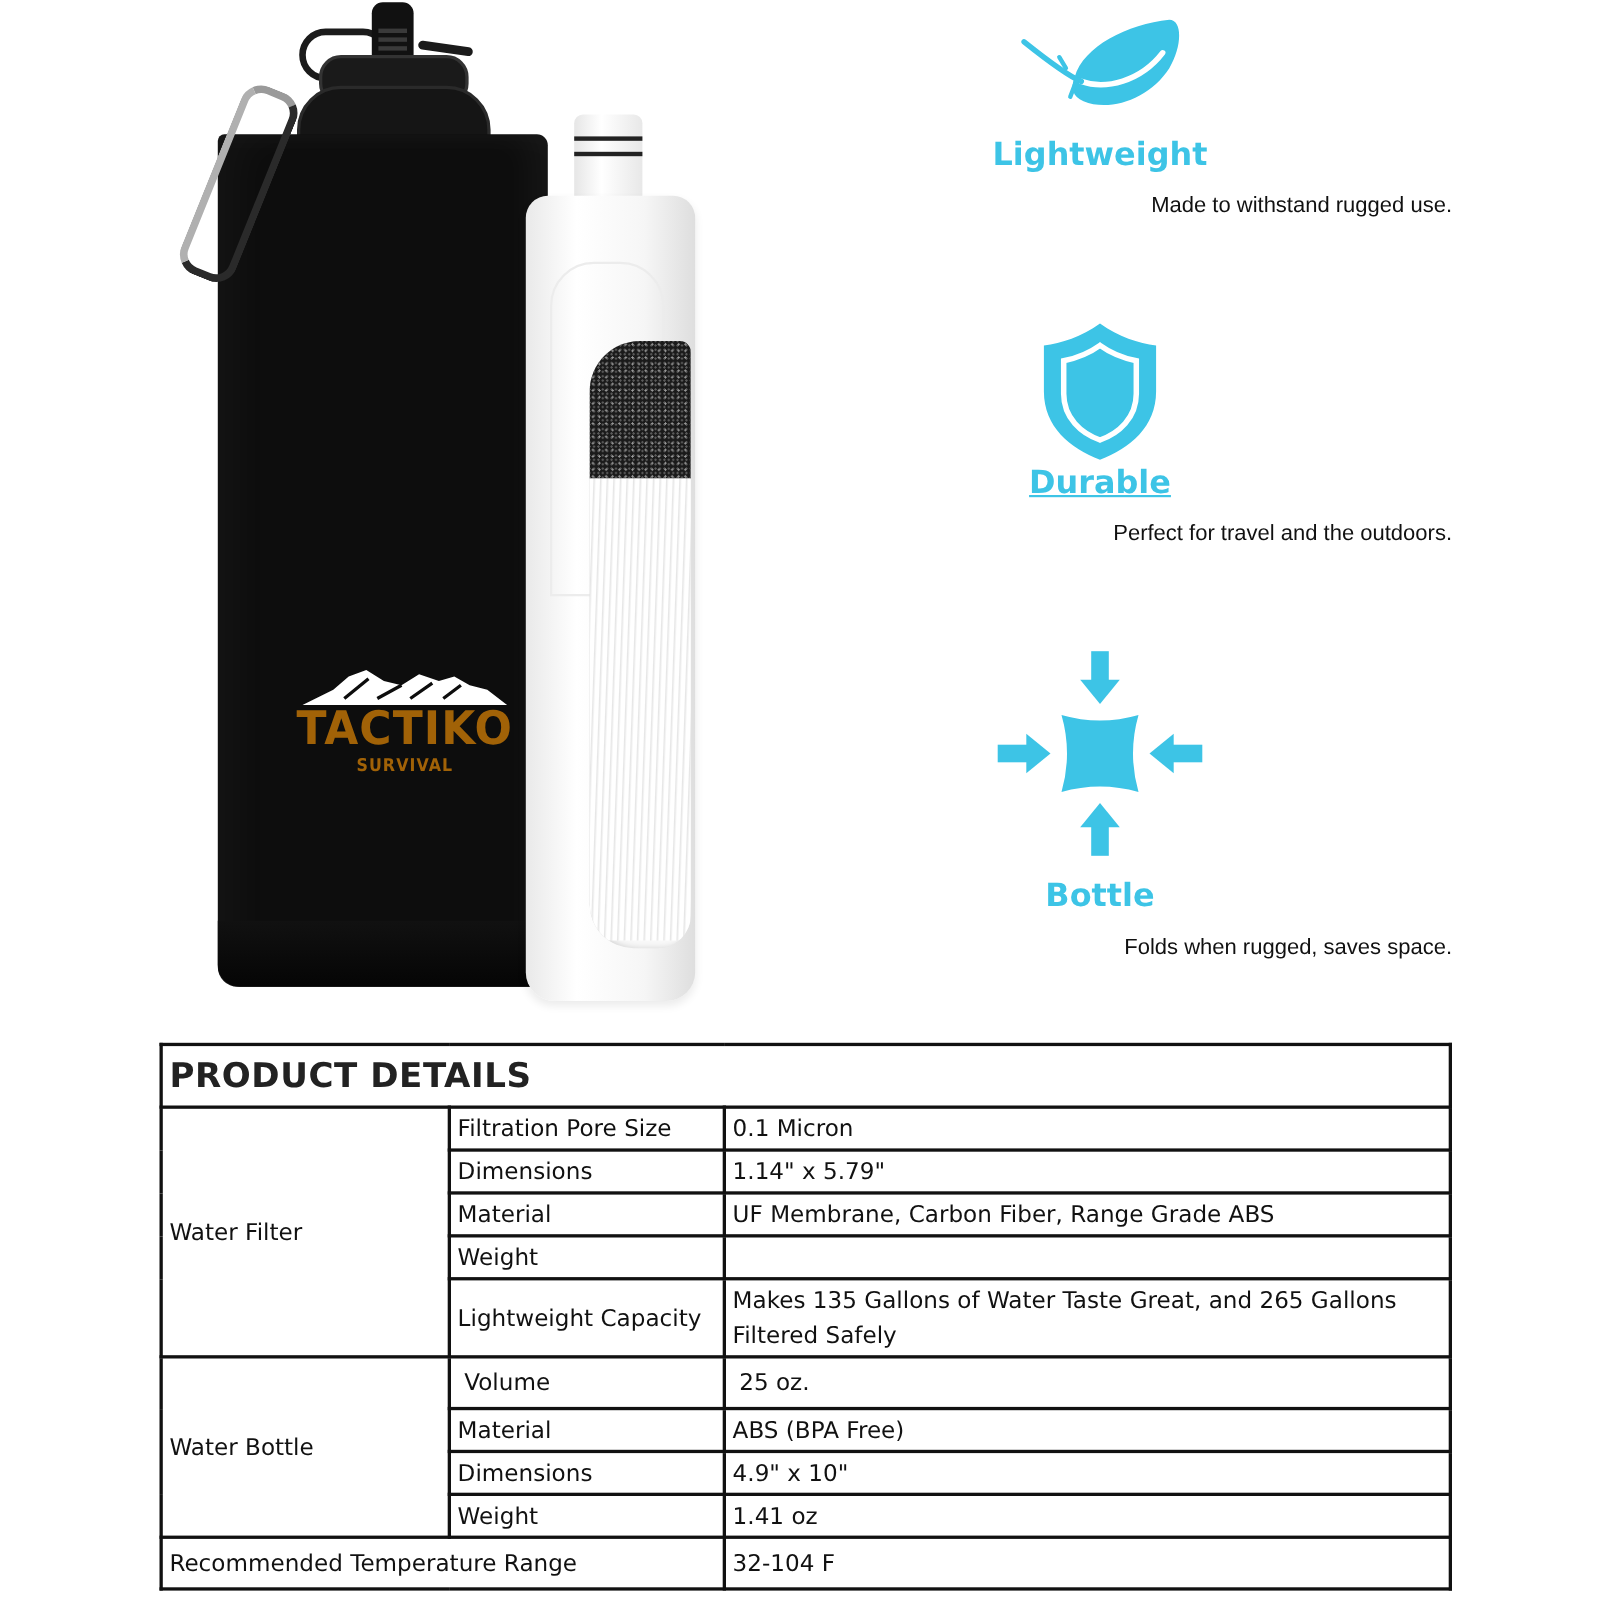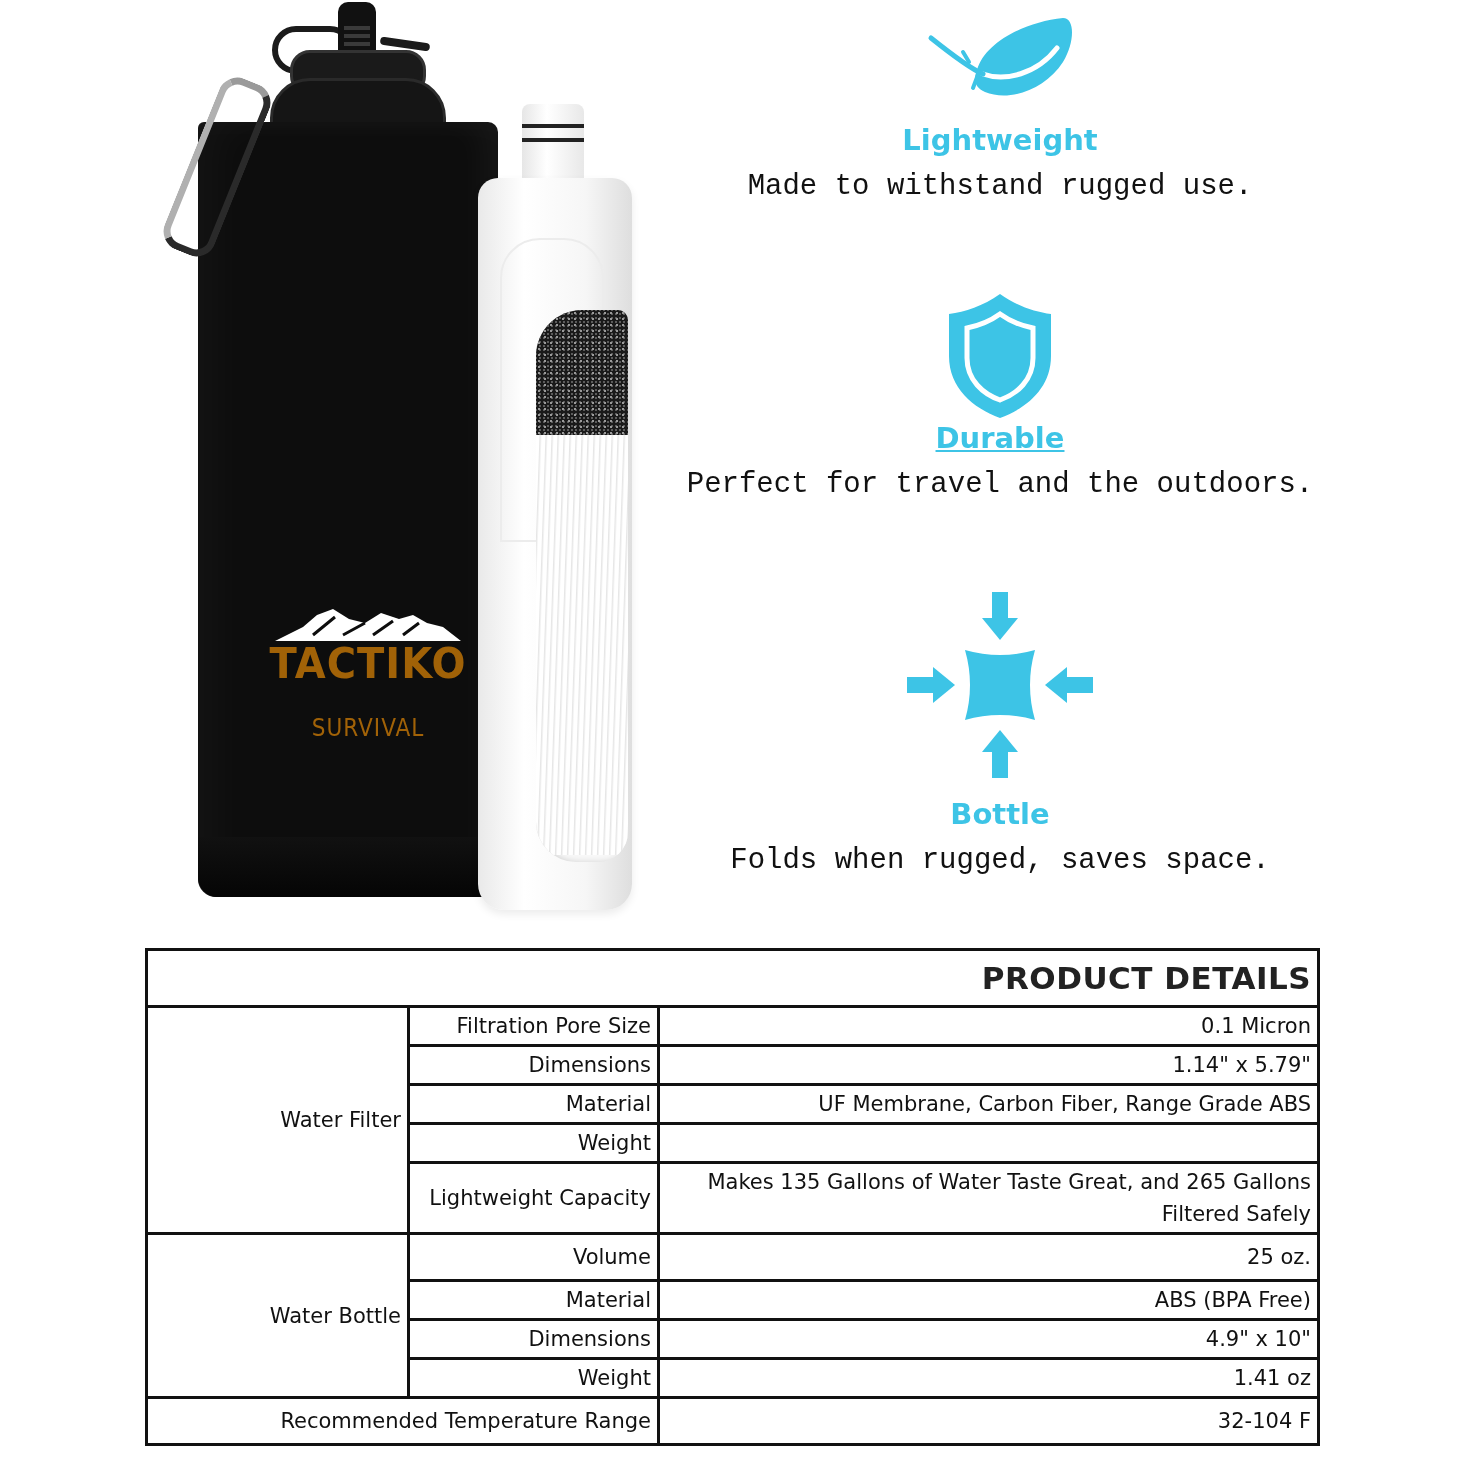--- a/index.html
+++ b/index.html
@@ -14,42 +14,42 @@
     .cap-ring { position:absolute; left:110px; top:50px; width:130px; height:40px; background:#1a1a1a; border-radius:20px; border:3px solid #333; }
     .spout { position:absolute; left:158px; top:2px; width:38px; height:70px; background:#111; border-radius:10px 10px 4px 4px; }
     .spout::before { content:""; position:absolute; left:6px; top:24px; width:26px; height:4px; background:#3a3a3a; box-shadow:0 8px 0 #3a3a3a, 0 16px 0 #3a3a3a; }
     .loop { position:absolute; left:92px; top:26px; width:70px; height:36px; border:6px solid #1b1b1b; border-radius:30px; }
     .handle { position:absolute; left:200px; top:40px; width:50px; height:8px; background:#1b1b1b; border-radius:4px; transform:rotate(8deg); }
     .carabiner { position:absolute; left:10px; top:75px; width:40px; height:170px; border:7px solid #8e8e8e; border-radius:20px; transform:rotate(22deg); border-color:#9a9a9a #2a2a2a #2a2a2a #b0b0b0; }
 
     .logo { position:absolute; left:88px; top:605px; width:200px; text-align:center; color:#a16207; }
     .logo svg { display:block; margin:0 auto; }
     .logo .brand { font-family:"DejaVu Sans", sans-serif; font-weight:bold; font-size:40px; letter-spacing:1px; line-height:40px; transform:scaleY(1.05); }
-    .logo .sub { font-family:"DejaVu Sans Condensed","DejaVu Sans", sans-serif; font-weight:normal; font-size:24px; letter-spacing:1px; line-height:26px;margin-top:32px; }
+    .logo .sub { font-family:"DejaVu Sans Condensed","DejaVu Sans", sans-serif; font-weight:bold; font-size:16px; letter-spacing:1px; line-height:26px; }
 
     .filter { position:absolute; left:298px; top:178px; width:154px; height:732px; background:linear-gradient(90deg,#e9e9e9 0%,#ffffff 30%,#f6f6f6 70%,#dedede 100%); border-radius:20px 20px 26px 26px; box-shadow:0 4px 8px rgba(0,0,0,0.08); }
     .filter-neck { position:absolute; left:342px; top:104px; width:62px; height:90px; background:linear-gradient(90deg,#e6e6e6,#ffffff 40%,#e8e8e8); border-radius:8px 8px 0 0; }
     .neck-ring { position:absolute; left:342px; width:62px; height:4px; background:#222; }
     .filter-inset { position:absolute; left:320px; top:238px; width:100px; height:300px; border:2px solid #ececec; border-radius:40px 40px 0 0; }
     .window { position:absolute; left:356px; top:310px; width:92px; height:552px; background:#f8f8f8; border-radius:46px 10px 30px 40px; overflow:hidden; box-shadow: inset 3px 0 6px rgba(0,0,0,0.15); }
     .carbon { position:absolute; left:0; top:0; width:100%; height:125px; background-color:#1a1a1a;
       background-image: radial-gradient(#9a9a9a 0.8px, transparent 1.2px), radial-gradient(#5c5c5c 0.8px, transparent 1.2px);
       background-size:6px 6px, 4px 4px; background-position:0 0, 2px 2px; }
     .fibers { position:absolute; left:0; top:125px; width:100%; height:420px;
       background: repeating-linear-gradient(92deg, #ffffff 0px, #ffffff 3px, #e6e6e6 4px, #ffffff 6px); }
 
     
     .feature { position:absolute; left:680px; width:640px; text-align:center; }
     .feature .title { font-family:"DejaVu Sans", sans-serif; font-weight:bold; color:#3dc4e6; font-size:29px; line-height:36px; }
-    .feature .desc { font-family:Liberation Mono, monospace; color:#111; font-size:29px; line-height:38px; font-weight:500; }
+    .feature .desc { font-family:Liberation Sans, sans-serif; color:#111; font-size:20px; line-height:38px; font-weight:500;text-align:right; }
     .feature .icon { display:block; margin:0 auto; }
 
     
     .details { position:absolute; left:145px; top:948px; width:1172px; border-collapse:collapse; table-layout:fixed; }
-    .details td, .details th { border:3px solid #111; text-align:right; font-family:"DejaVu Sans", sans-serif; font-size:21px; color:#111; padding:0 6px; }
+    .details td, .details th { border:3px solid #111; text-align:left; font-family:"DejaVu Sans", sans-serif; font-size:21px; color:#111; padding:0 6px; }
     .details th { font-size:31px; font-weight:bold; color:#222; height:54px; letter-spacing:0.5px; }
     .details td { height:36px; }
     .details td.tall { height:68px; line-height:32px; }
     .details td.row2 { height:44px;padding-left:12px; }
   </style>
 </head>
 <body>
 
 <div class="photo">
   <div class="loop"></div>

